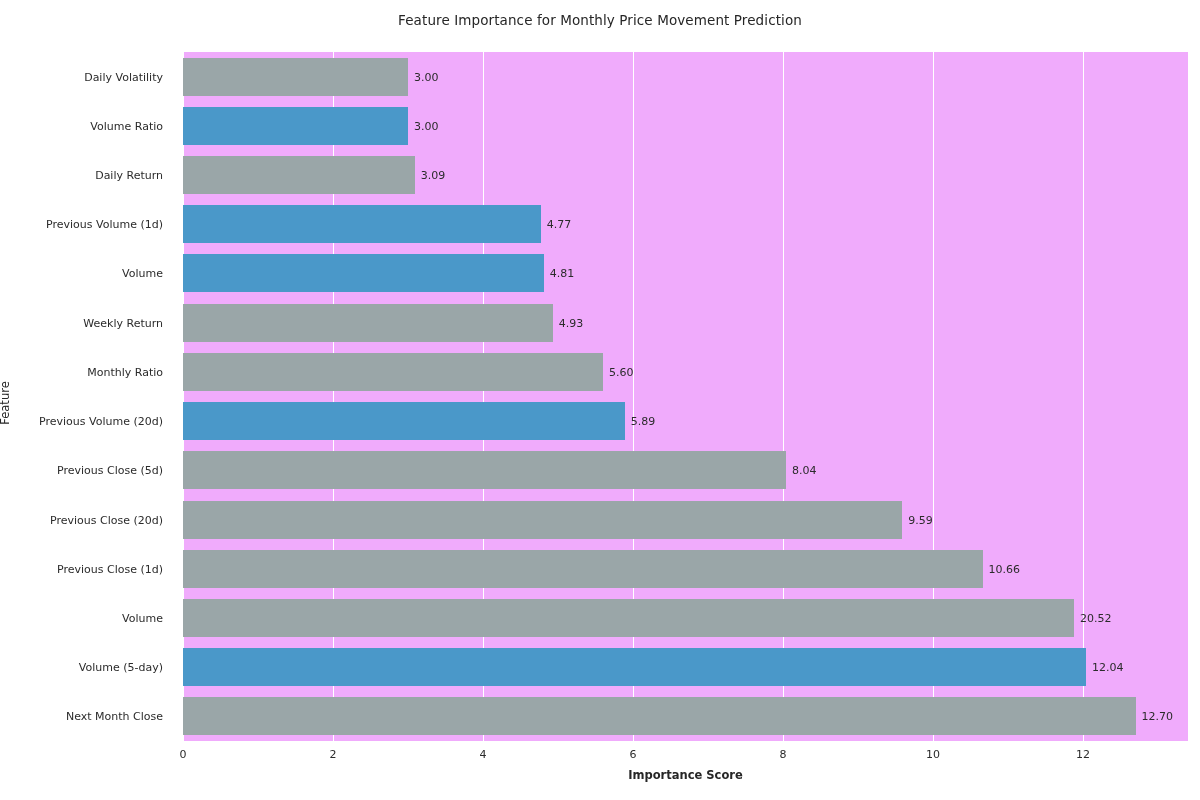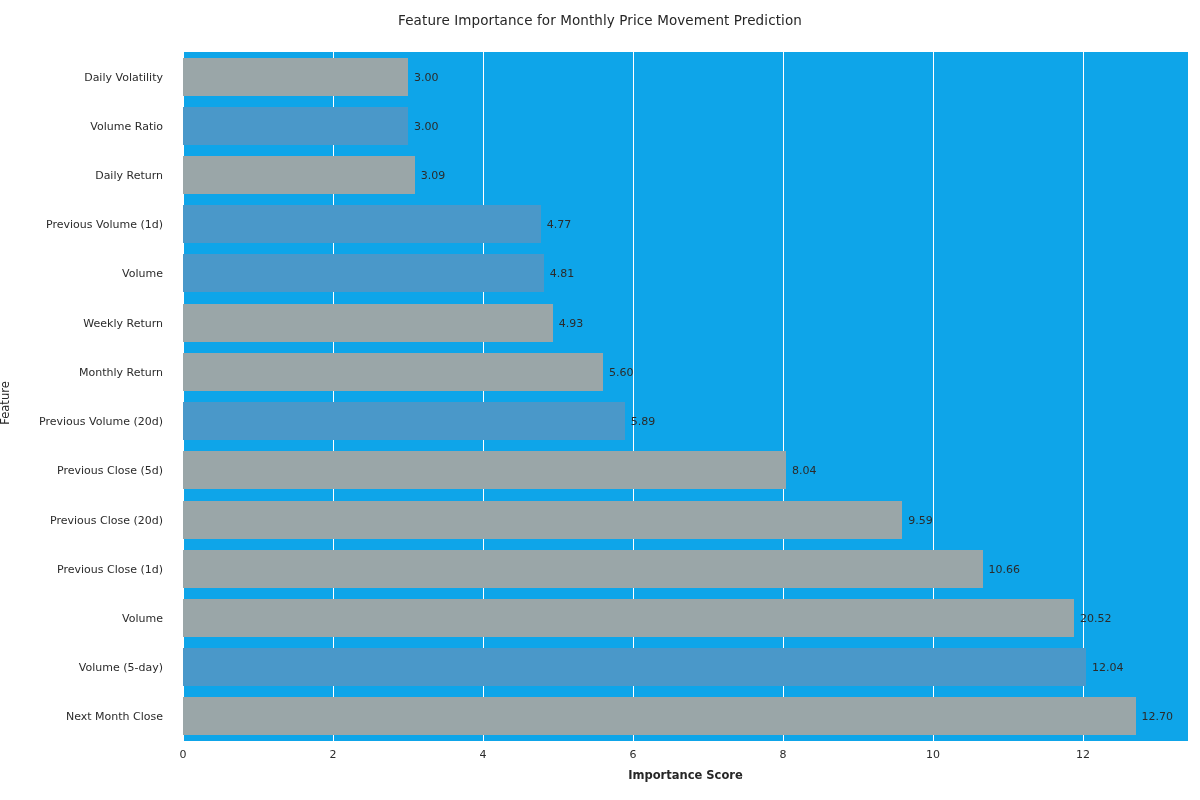--- a/index.html
+++ b/index.html
@@ -29,21 +29,21 @@
     color: #262626;
     letter-spacing: 0.1px;
   }
   
   #plot-area {
     position: absolute;
     left: 183px;
     top: 52px;
     width: 1005px;
     height: 689px;
-    background: #0ea5e9;
+    background: #f0abfc;
     overflow: hidden;
   }
   .gridline {
     position: absolute;
     top: 0;
     bottom: 0;
     width: 1.1px;
     background: #ffffff;
   }
   #bars-layer {
@@ -178,21 +178,21 @@
       </div>
   </div>
 
   <div id="ytick-layer">
       <div class="ytick-label" style="top: 24.6071px;">Daily Volatility</div>
       <div class="ytick-label" style="top: 73.8214px;">Volume Ratio</div>
       <div class="ytick-label" style="top: 123.036px;">Daily Return</div>
       <div class="ytick-label" style="top: 172.25px;">Previous Volume (1d)</div>
       <div class="ytick-label" style="top: 221.464px;">Volume</div>
       <div class="ytick-label" style="top: 270.679px;">Weekly Return</div>
-      <div class="ytick-label" style="top: 319.893px;">Monthly Return</div>
+      <div class="ytick-label" style="top: 319.893px;">Monthly Ratio</div>
       <div class="ytick-label" style="top: 369.107px; margin-left: 39px;">Previous Volume (20d)</div>
       <div class="ytick-label" style="top: 418.321px;">Previous Close (5d)</div>
       <div class="ytick-label" style="top: 467.536px;">Previous Close (20d)</div>
       <div class="ytick-label" style="top: 516.75px;">Previous Close (1d)</div>
       <div class="ytick-label" style="top: 565.964px;">Volume</div>
       <div class="ytick-label" style="top: 615.179px;">Volume (5-day)</div>
       <div class="ytick-label" style="top: 664.393px;">Next Month Close</div>
     </div>
   <div id="ylabel">Feature</div>
 

